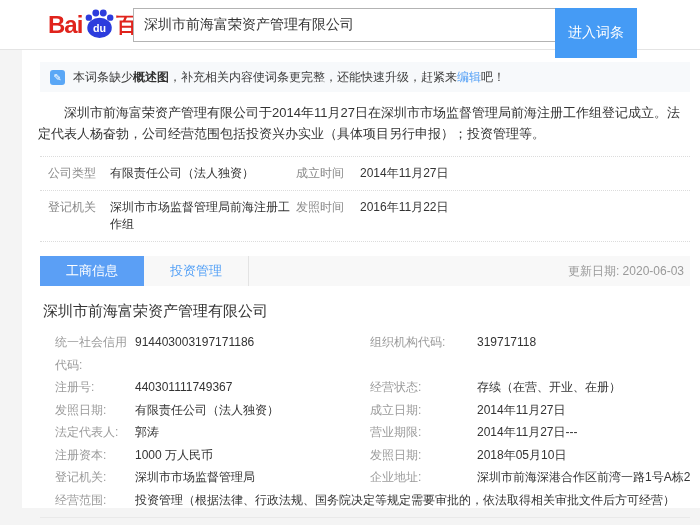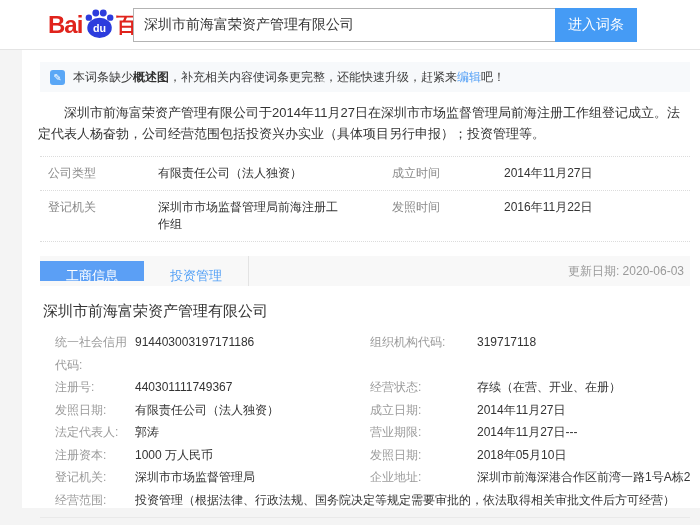--- a/index.html
+++ b/index.html
@@ -19,21 +19,21 @@
   .logo-bai { color:#e0231c; font-weight:bold; font-size:24px; letter-spacing:-1px;margin-left:36px; }
   .paw { width:32px; height:32px; margin:0 1px; position:relative; top:-2px; }
   .logo-baike { color:#e0231c; font-weight:bold; font-size:21px; letter-spacing:1px; }
   .searchbox { position:absolute; left:133px; top:8px; height:34px; display:flex; }
   .searchbox input {
     width:422px; height:34px; border:1px solid #b3b3b3; border-right:none;
     padding:0 10px; font-size:14px; color:#333; outline:none;
     font-family:"Liberation Sans",sans-serif;
   }
   .searchbox button {
-    width:82px; height:34px; background:#459bf5; color:#fff; border:none;
+    width:82px; height:50px; background:#459bf5; color:#fff; border:none;
     font-size:14px; cursor:pointer; font-family:"Liberation Sans",sans-serif;
   }
   
   .card { position:absolute; left:22px; top:50px; width:678px; height:458px; background:#fff; }
   
   .notice {
     margin:12px 10px 0 18px; height:30px; background:#f7f9fb;
     display:flex; align-items:center; padding-left:10px;
     font-size:12px; color:#3c3c3c;
   }
@@ -43,27 +43,27 @@
     margin-right:8px; flex:0 0 auto;
   }
   .notice b { color:#333; }
   .link { color:#54a0f6; text-decoration:none; cursor:pointer; }
   
   .intro { margin:10px 12px 12px 16px; font-size:13px; color:#333; line-height:21px; text-indent:2em; }
   
   .infobox { margin:8px 10px 0 18px; font-size:12px; border-top:1px dotted #dcdcdc; }
   .info-row {
     display:grid; grid-template-columns:62px 186px 64px auto;
-    padding:8px 0 8px 8px; border-bottom:1px dotted #dcdcdc;gap:48px;
+    padding:8px 0 8px 8px; border-bottom:1px dotted #dcdcdc;
   }
   .info-label { color:#8a8a8a; }
   .info-value { color:#333; }
   
   .tabbar { margin:14px 10px 0 18px; height:30px; background:#f8f8f8; display:flex; align-items:center; font-size:13px; }
-  .tab { width:104px; height:20px; line-height:30px; text-align:center; color:#55a1f6; cursor:pointer; }
+  .tab { width:104px; height:30px; line-height:30px; text-align:center; color:#55a1f6; cursor:pointer; }
   .tab.active { background:#5b9ff5; color:#fff; }
   .tab-divider { width:1px; height:30px; background:#e3e3e3; }
   .spacer { flex:1; }
   .update-date { color:#999; font-size:12px; padding-right:6px; }
   
   .company-title { margin:16px 0 0 21px; font-size:15px; font-weight:normal; color:#333; }
   
   .detail-table { margin:10px 10px 0 33px; font-size:12px; }
   .dt-row { display:grid; grid-template-columns:80px 235px 107px auto; line-height:22.5px; }
   .dt-label { color:#9b9b9b; }

